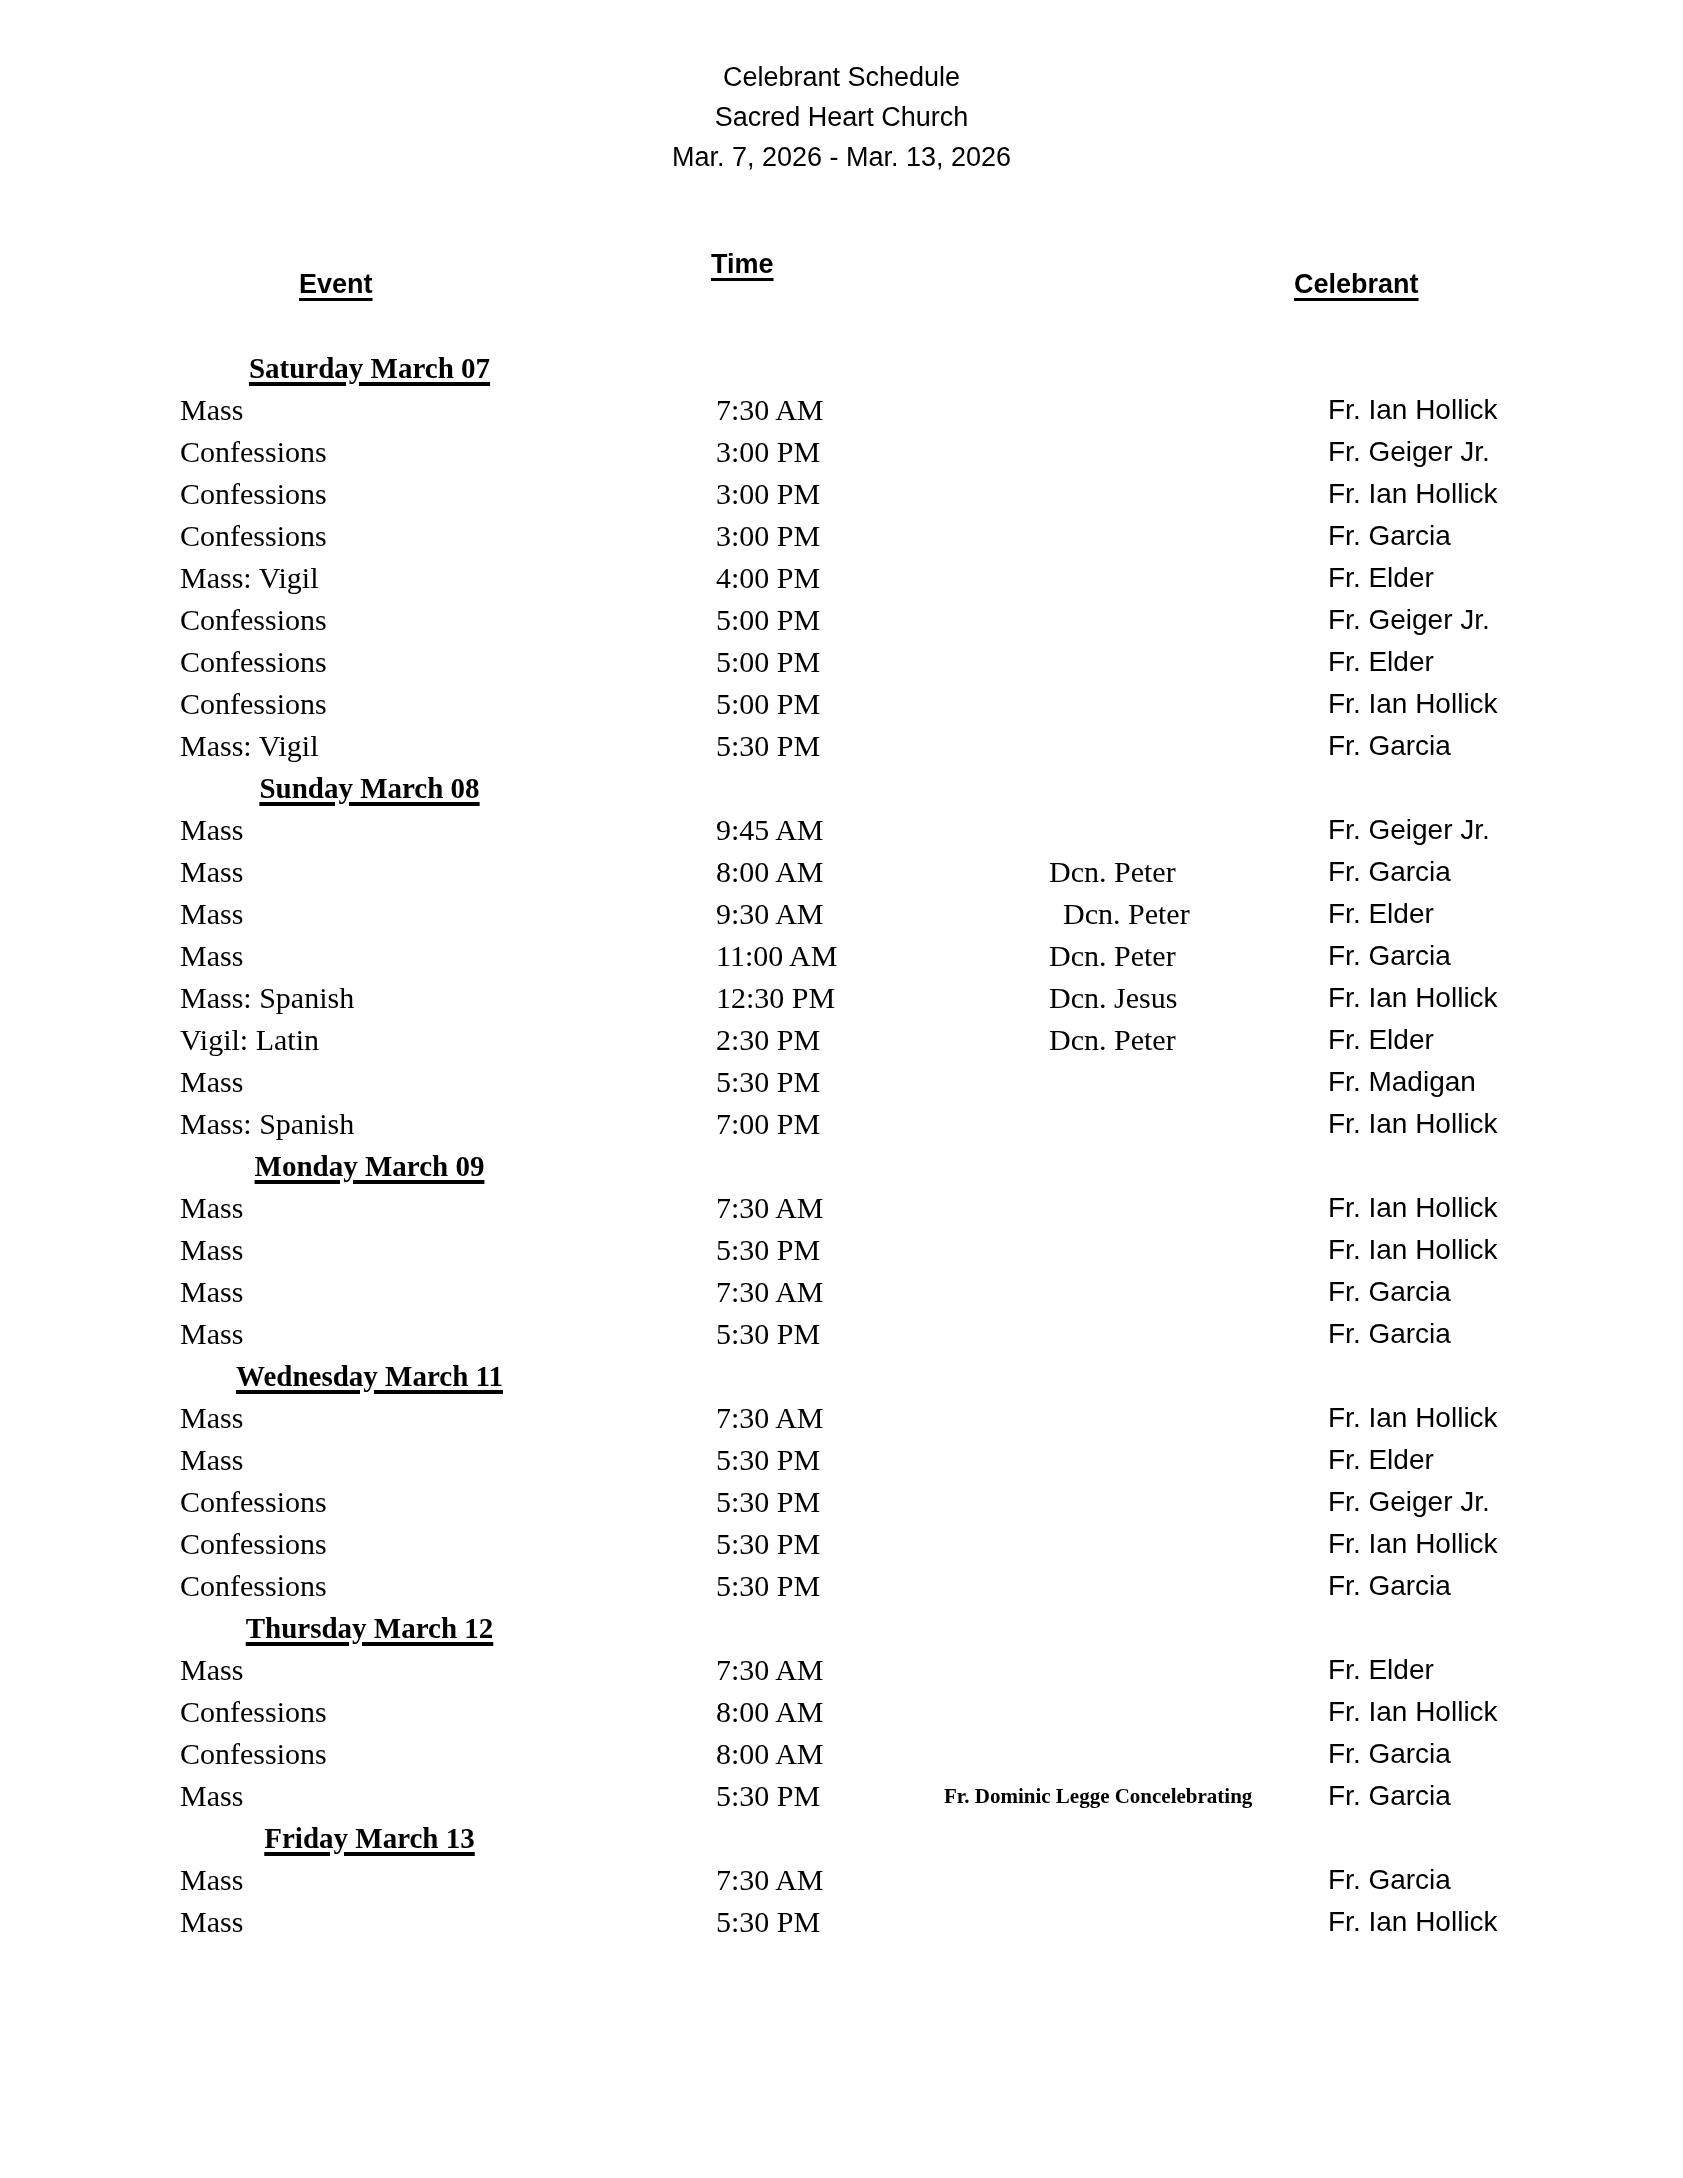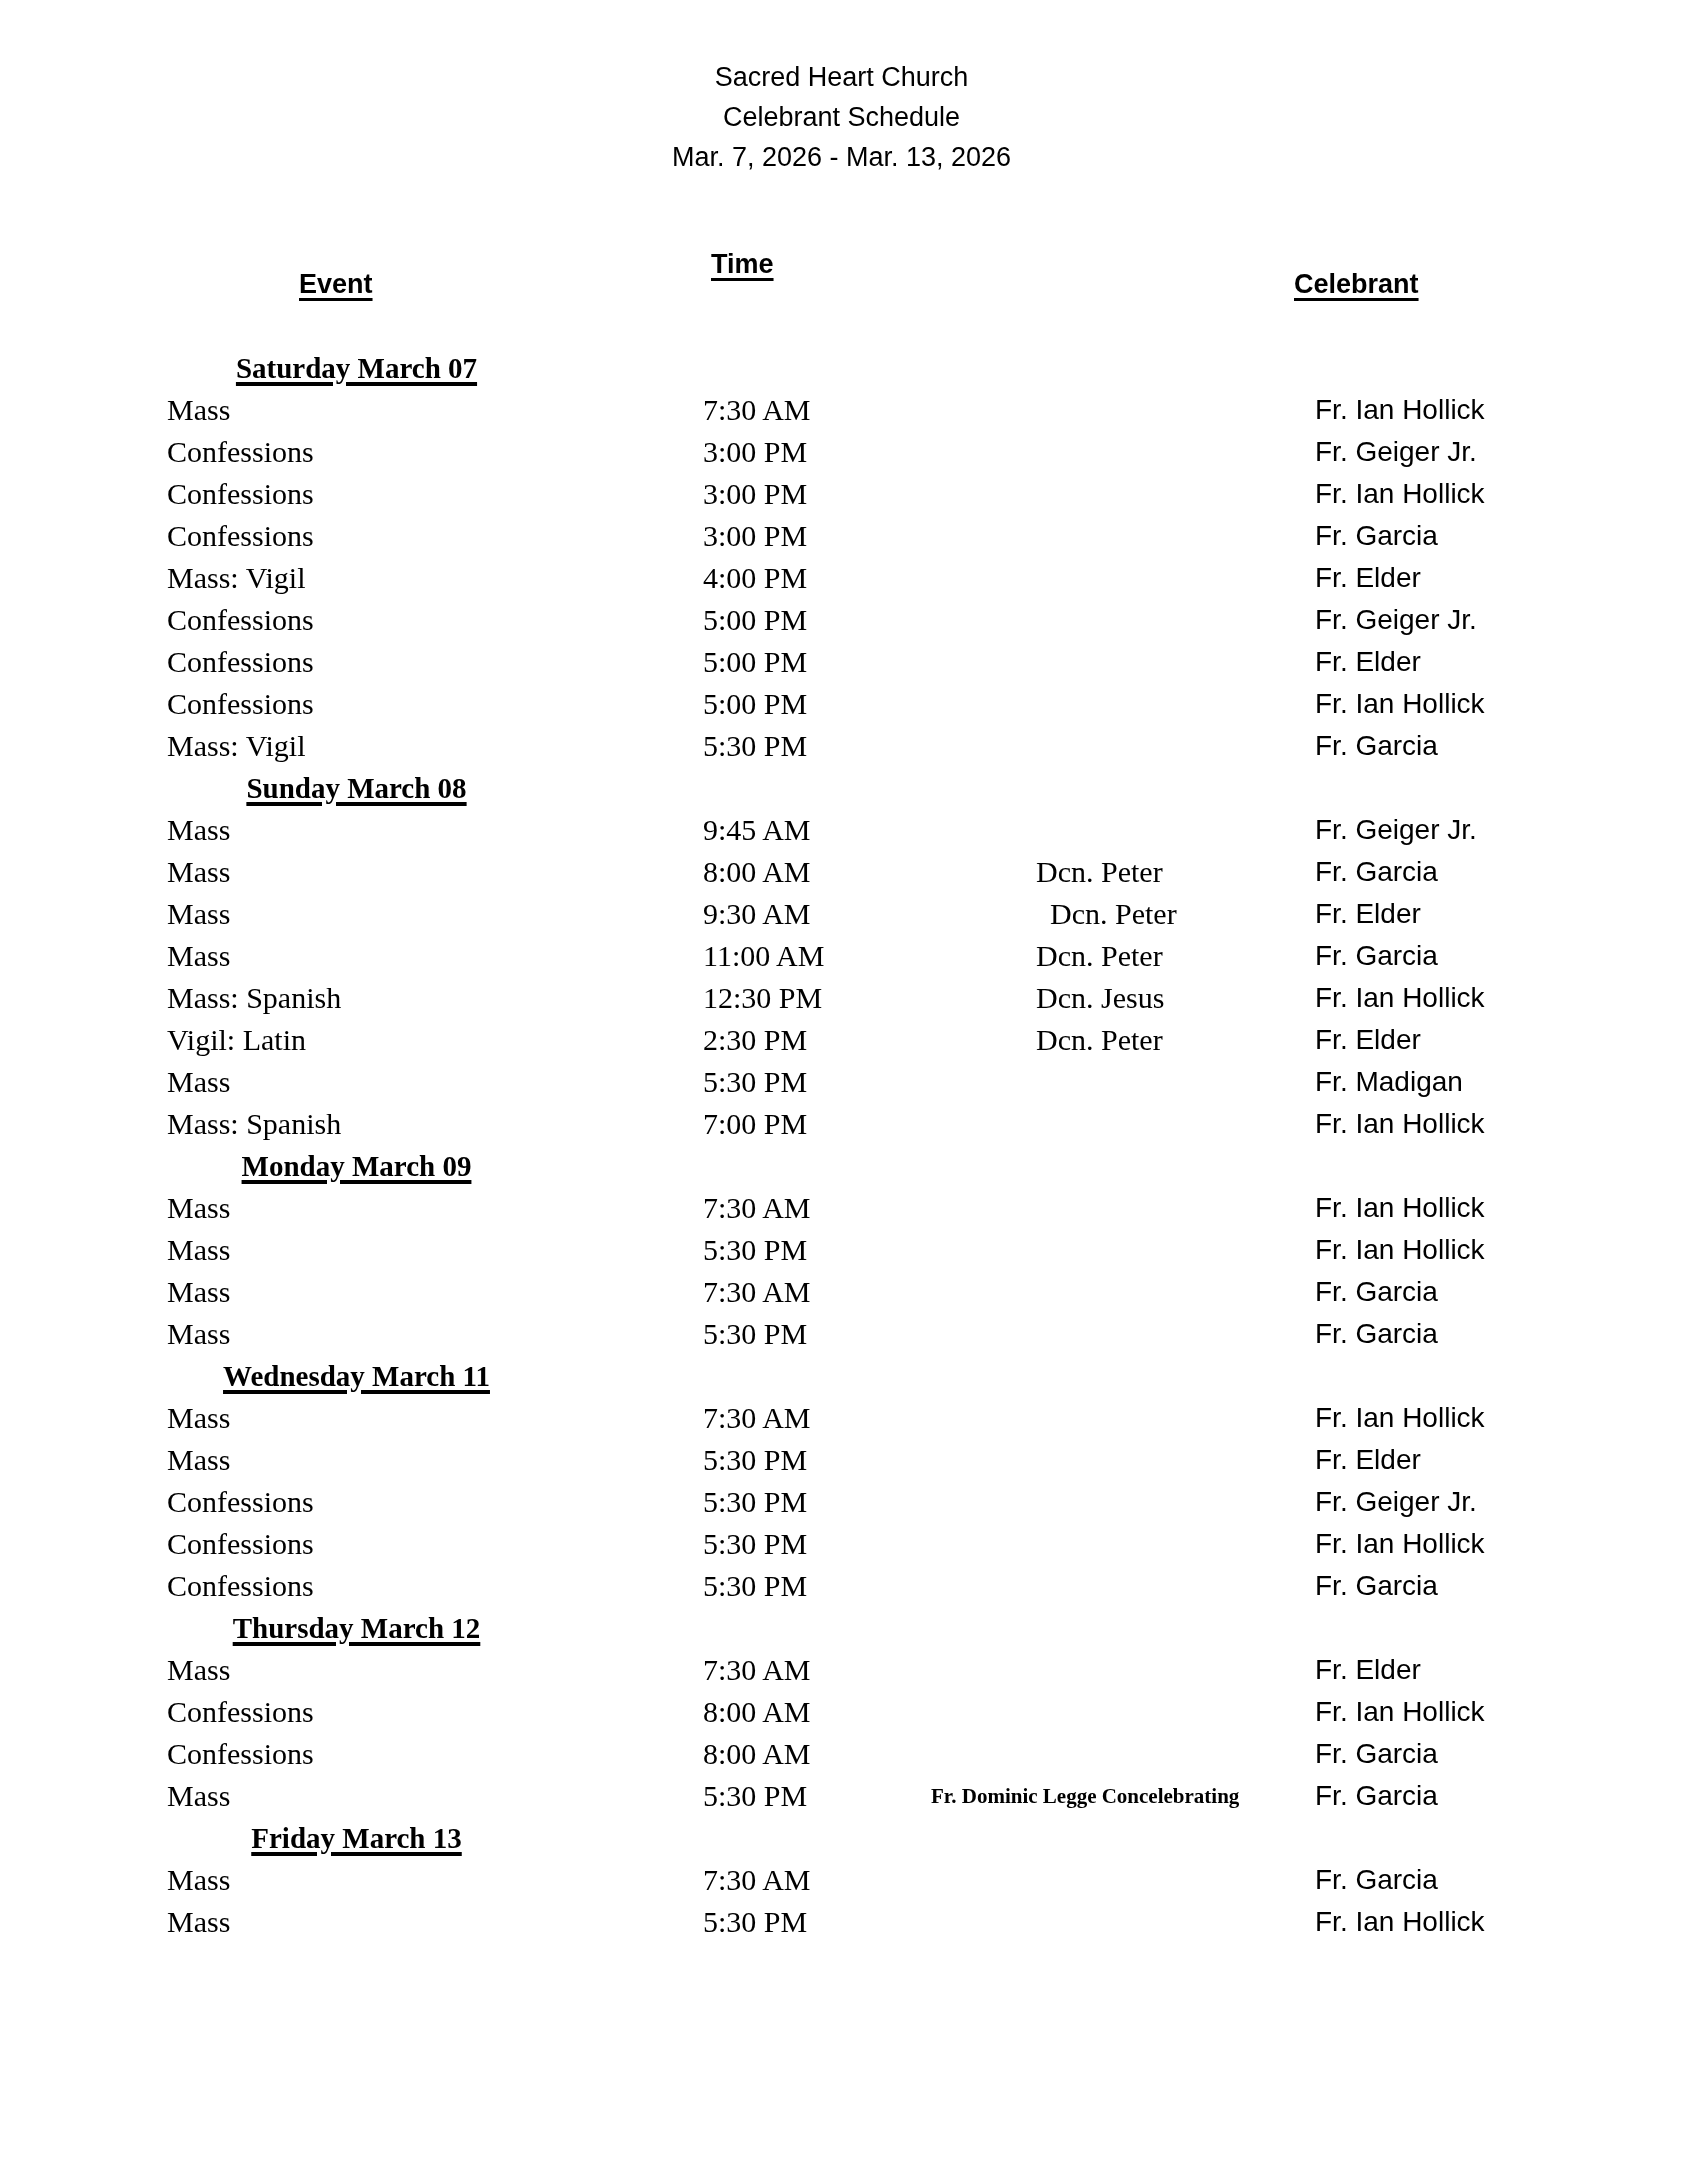--- a/index.html
+++ b/index.html
@@ -51,21 +51,21 @@
     white-space: nowrap;
   }
   .col-header.event    { left: 299px;  top: 269px; }
   .col-header.time     { left: 711px;  top: 249px; }
   .col-header.celebrant{ left: 1294px; top: 269px; }
 
   
   .schedule {
     position: absolute;
     top: 347px;
-    left: 0;
+    left: 13px;
     width: 1528px;
     padding-left: 20px;
   }
 
   .day-group { display: block; }
 
   .day-heading {
     font-family: "Liberation Serif", serif;
     font-weight: bold;
     font-size: 29px;
@@ -122,22 +122,22 @@
     font-family: "Liberation Sans", sans-serif;
     font-size: 28px;
   }
 </style>
 </head>
 <body>
 
 <div class="page">
 
   <div class="title-block">
+    <span class="title-line">Celebrant Schedule</span>
     <span class="title-line">Sacred Heart Church</span>
-    <span class="title-line">Celebrant Schedule</span>
     <span class="title-line">Mar. 7, 2026 - Mar. 13, 2026</span>
   </div>
 
   <div class="col-header event">Event</div>
   <div class="col-header time">Time</div>
   <div class="col-header celebrant">Celebrant</div>
 
   <div class="schedule" id="schedule-body">
       <div class="day-group">
         <div class="day-heading">Saturday March 07</div>

